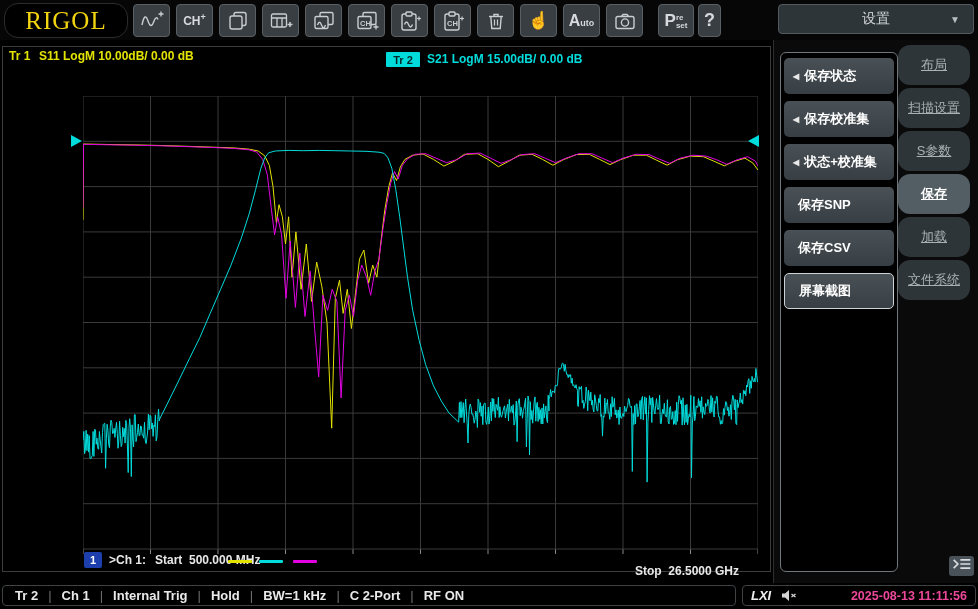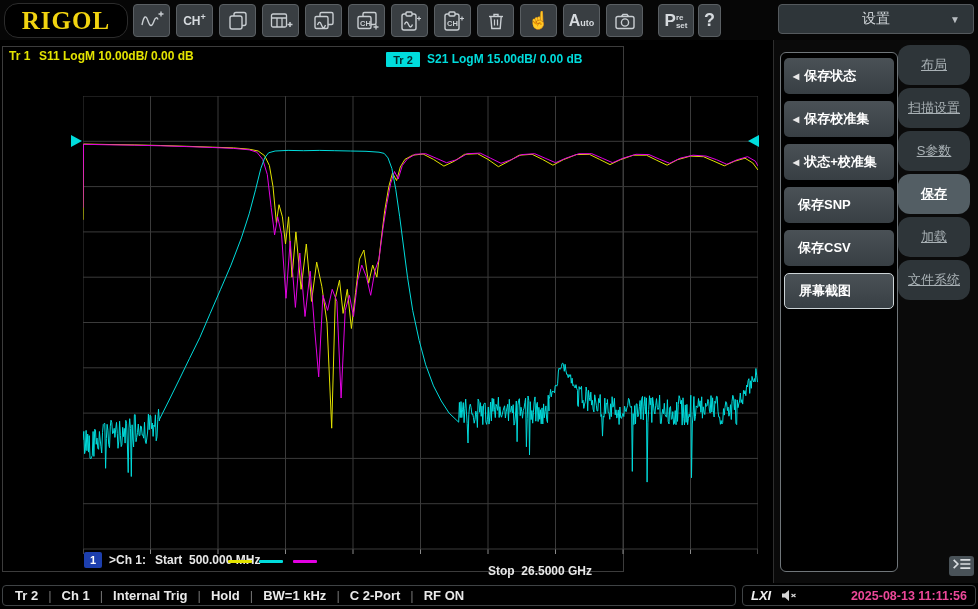--- a/index.html
+++ b/index.html
@@ -2,21 +2,21 @@
 <html><head>
 <meta charset="utf-8">
 <style>
   html,body{margin:0;padding:0;}
   body{width:978px;height:609px;background:#000;position:relative;overflow:hidden;
        font-family:"Liberation Sans",sans-serif;color:#ddd;}
   
   .topbar{position:absolute;left:0;top:0;width:978px;height:40px;background:#060606;}
   .logo{position:absolute;left:4px;top:3px;width:122px;height:33px;background:#000;
         border:1px solid #2c2c2c;border-radius:14px;display:flex;align-items:center;justify-content:center;
-        color:#f2d410;font-weight:bold;font-size:25px;letter-spacing:1px;
+        color:#f2d410;font-weight:normal;font-size:25px;letter-spacing:1px;
         font-family:"Liberation Serif",serif;}
   .tb-btn{position:absolute;top:4px;width:37px;height:33px;background:#393e42;border:1px solid #5a5f63;
         border-radius:4px;display:flex;align-items:center;justify-content:center;color:#ccd1d5;box-sizing:border-box;}
   .tb-btn svg{display:block;}
   .tb-txt{font-weight:bold;font-size:12px;color:#d6dade;display:flex;align-items:flex-start;}
   .tb-txt .sup{font-size:9px;margin-top:-2px;}
   .auto-a{font-size:16px;font-weight:bold;}
   .auto-rest{font-size:9px;margin-top:6px;}
   .preset-p{font-size:17px;font-weight:bold;}
   .preset-col{display:flex;flex-direction:column;font-size:8px;font-weight:bold;line-height:8px;margin-top:3px;}
@@ -35,21 +35,21 @@
         background:linear-gradient(#4a5156,#383f44);display:flex;align-items:center;padding-left:9px;
         color:#fff;font-size:13px;font-weight:bold;}
   .submenu-btn .arr{font-size:8px;margin-right:5px;color:#e8e8e8;}
   .submenu-btn.focused{border:1px solid #ccd3d6;}
   .tab-btn{position:absolute;left:124px;width:72px;height:40px;border-radius:12px;background:#2e3539;
         display:flex;align-items:center;justify-content:center;color:#a9b1b5;font-size:13px;text-decoration:underline;}
   .tab-btn.sel{background:#535e64;color:#fff;font-weight:bold;}
   .expand-btn{position:absolute;left:175px;top:516px;width:25px;height:20px;background:#495258;
         border-radius:3px;display:flex;align-items:center;justify-content:center;}
   
-  .mainwin{position:absolute;left:2px;top:46px;width:622px;height:526px;border:1px solid #3c3c3c;
+  .mainwin{position:absolute;left:2px;top:46px;width:769px;height:526px;border:1px solid #3c3c3c;
         background:#000;box-sizing:border-box;}
   .trace-row{position:absolute;left:6px;font-size:12px;font-weight:bold;white-space:pre;}
   .trace-id{display:inline-block;width:30px;}
   .tr2-badge{position:absolute;left:383px;top:5px;width:34px;height:15px;background:#00dcdc;color:#00282a;
         font-size:11px;font-weight:bold;display:flex;align-items:center;justify-content:center;border-radius:1px;}
   .tr2-text{position:absolute;left:424px;top:5px;font-size:12px;font-weight:bold;color:#00dcdc;}
   .ylabels{position:absolute;left:6px;top:49px;width:50px;height:453px;}
   .ytick{position:absolute;right:0;font-size:12px;font-weight:bold;color:#c8c8c8;}
   #trace-svg{position:absolute;left:80px;top:49px;}
   .refmark-left{position:absolute;left:68px;top:88px;width:0;height:0;

